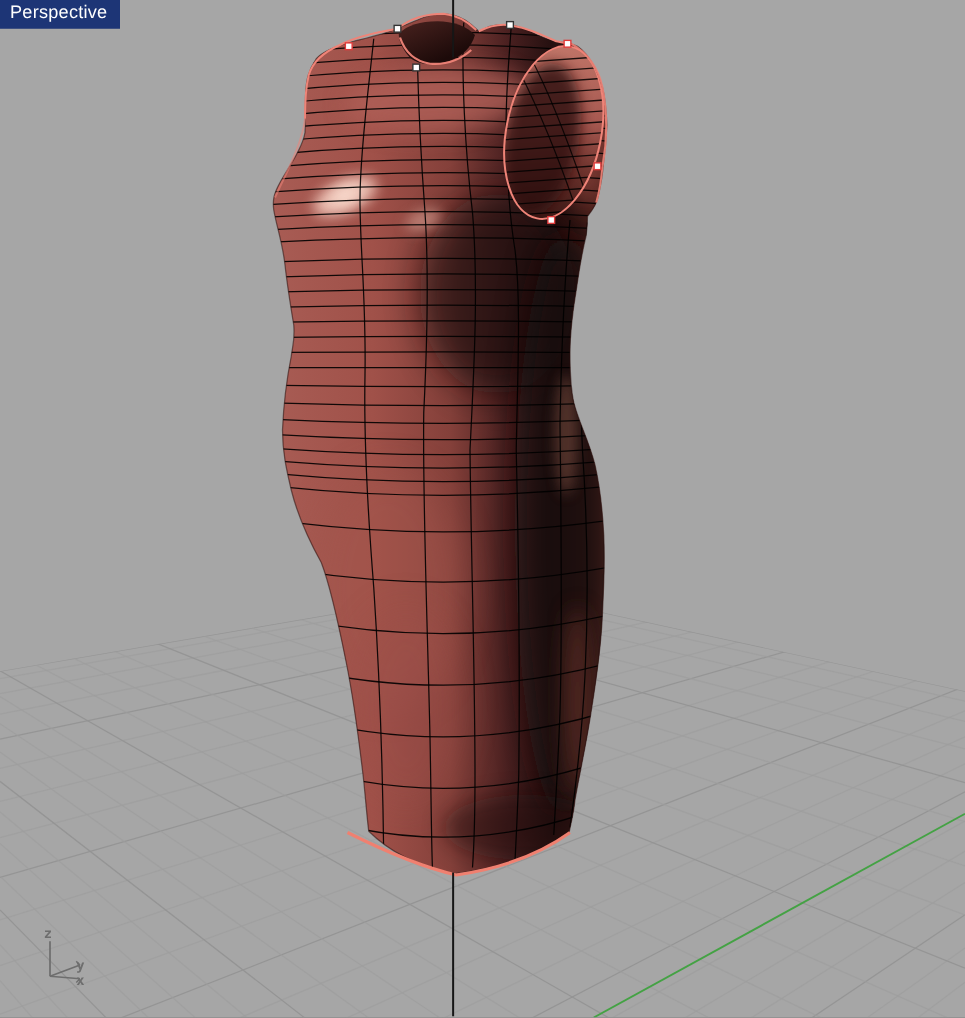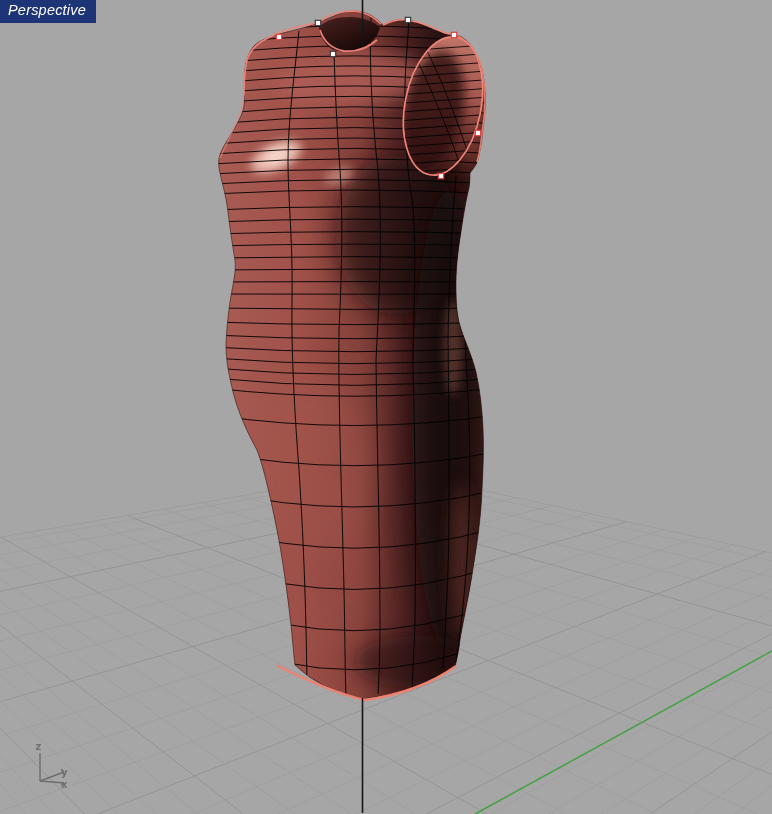--- a/index.html
+++ b/index.html
@@ -226,14 +226,14 @@
       <line x1="40" y1="753" x2="40" y2="781" stroke-width="1.4" stroke="#6e6e6e"></line>
       <line x1="40" y1="781" x2="64" y2="772" stroke-width="1.4" stroke="#6e6e6e"></line>
       <line x1="40" y1="781" x2="64" y2="783" stroke-width="1.4" stroke="#6e6e6e"></line>
       <line x1="61" y1="769" x2="64" y2="772" stroke-width="1.2" stroke="#6e6e6e"></line>
       <line x1="61" y1="786" x2="64" y2="783" stroke-width="1.2" stroke="#6e6e6e"></line>
       <text class="gizmo-label" x="35" y="750" fill="#6e6e6e">z</text>
       <text class="gizmo-label" x="61" y="776" fill="#6e6e6e">y</text>
       <text class="gizmo-label" x="61" y="788" fill="#6e6e6e">x</text>
     </g>
   </svg>
-  <div class="vp-tab" id="tab" style="background: rgb(29, 53, 118); color: rgb(255, 255, 255); font-style: italic;">Perspective</div>
+  <div class="vp-tab" id="tab" style="background: rgb(29, 53, 118); color: rgb(255, 255, 255);">Perspective</div>
 </div>
 
 </body></html>

